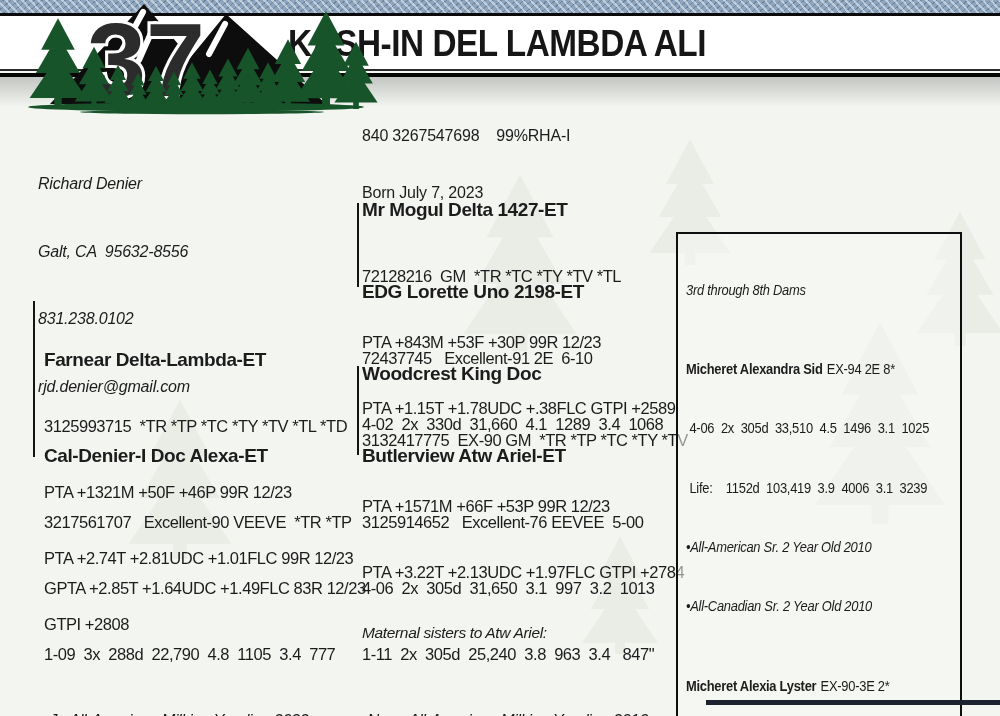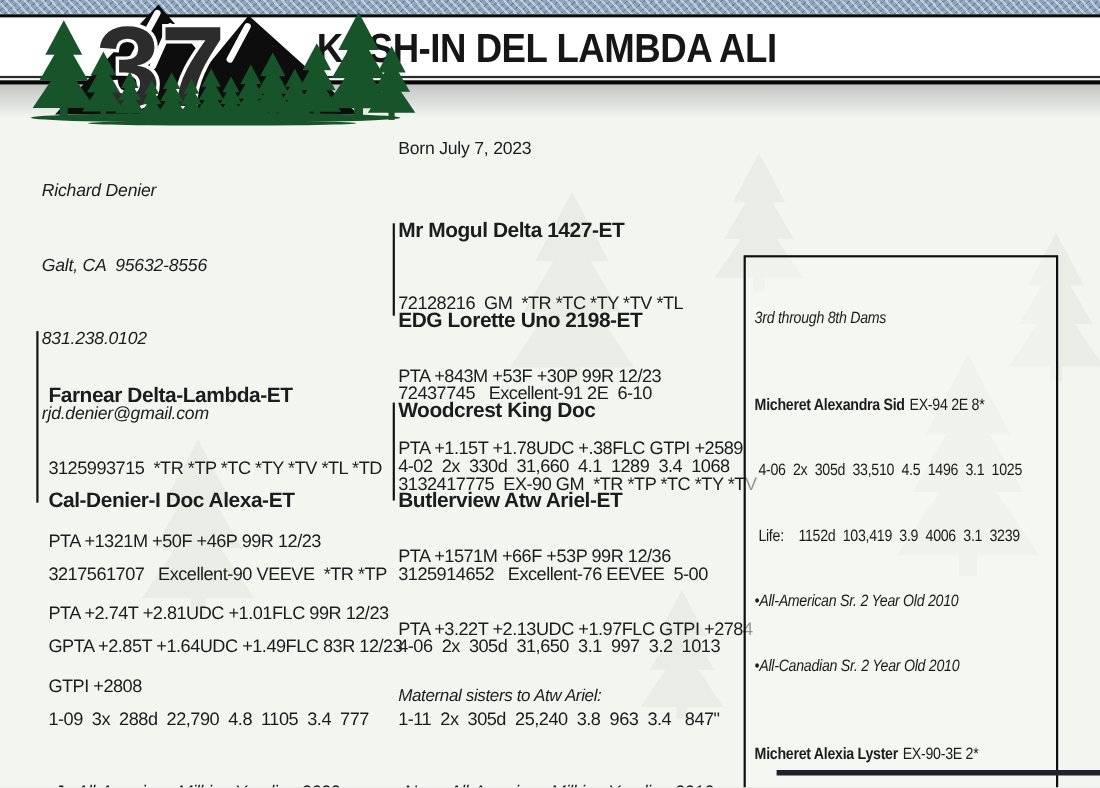--- a/index.html
+++ b/index.html
@@ -16,21 +16,21 @@
   .hdr-line3{left:0;top:73px;width:1000px;height:4px;background:#060606;}
   .hdr-fade{left:0;top:77px;width:1000px;height:30px;
     background:linear-gradient(to bottom,#c3c5c2,rgba(243,245,241,0));}
   .title{left:288px;top:23px;font-size:37px;font-weight:700;white-space:nowrap;color:#161616;
     transform:scaleX(.9);transform-origin:left top;letter-spacing:-.5px;}
   .logo{left:-6px;top:0;width:404px;height:118px;z-index:5;}
   
   .pre{white-space:pre;}
   .it{font-style:italic;}
   .reg{left:362px;top:88px;font-size:16px;line-height:19px;letter-spacing:-.2px;}
-  .contact{left:38px;top:118px;font-size:16px;font-style:italic;line-height:22.5px;letter-spacing:-.2px;}
+  .contact{left:38px;top:128px;font-size:16px;font-style:italic;line-height:22.5px;letter-spacing:-.2px;}
   .ped-name{font-size:19px;font-weight:700;letter-spacing:-.4px;white-space:pre;line-height:22px;}
   .ped-lines{font-size:16.5px;line-height:22px;letter-spacing:-.45px;white-space:pre;}
   .ms{font-size:15.5px;line-height:21px;letter-spacing:-.35px;white-space:pre;}
   .grade{margin-left:5px;font-weight:400;}
   .vline{width:2px;background:#141414;}
   
   .dams-box{left:676px;top:232px;width:286px;height:520px;border:2px solid #0e0e0e;
             background:rgba(246,248,243,.55);box-sizing:border-box;}
   .bx-inner{position:absolute;left:8px;top:6px;width:318px;font-size:15px;line-height:19.8px;
             letter-spacing:-.3px;white-space:pre;transform:scaleX(.86);transform-origin:left top;}
@@ -95,20 +95,21 @@
       <use href="#tree" transform="translate(274,103) scale(0.55)"></use>
       <use href="#tree" transform="translate(294,100) scale(0.82)"></use>
       <use href="#tree" transform="translate(332,96) scale(1.15)"></use>
       <use href="#tree" transform="translate(362,101) scale(0.8)"></use>
       <ellipse cx="202" cy="107" rx="168" ry="4.5"></ellipse>
       <ellipse cx="208" cy="112" rx="122" ry="2.2"></ellipse>
     </g>
   </svg>
 
   <div class="abs reg pre">
+    <div>840 3267547698    99%RHA-I</div>
     <div>Born July 7, 2023</div>
   </div>
 
   <div class="abs contact pre">
     <div>Richard Denier</div>
     <div>Galt, CA  95632-8556</div>
     <div>831.238.0102</div>
     <div>rjd.denier@gmail.com</div>
   </div>
 
@@ -151,21 +152,21 @@
     <div class="ped-lines">
       <div>72437745   Excellent-91 2E  6-10</div>
       <div>4-02  2x  330d  31,660  4.1  1289  3.4  1068</div>
     </div>
   </div>
 
   <div class="abs" style="left:362px;top:363px;">
     <div class="ped-name">Woodcrest King Doc</div>
     <div class="ped-lines">
       <div>3132417775  EX-90 GM  *TR *TP *TC *TY *TV</div>
-      <div>PTA +1571M +66F +53P 99R 12/36</div>
+      <div>PTA +1571M +66F +53P 99R 12/23</div>
       <div>PTA +3.22T +2.13UDC +1.97FLC GTPI +2784</div>
     </div>
   </div>
 
   <div class="abs" style="left:362px;top:445px;">
     <div class="ped-name">Butlerview Atw Ariel-ET</div>
     <div class="ped-lines">
       <div>3125914652   Excellent-76 EEVEE  5-00</div>
       <div>4-06  2x  305d  31,650  3.1  997  3.2  1013</div>
       <div>1-11  2x  305d  25,240  3.8  963  3.4   847"</div>

